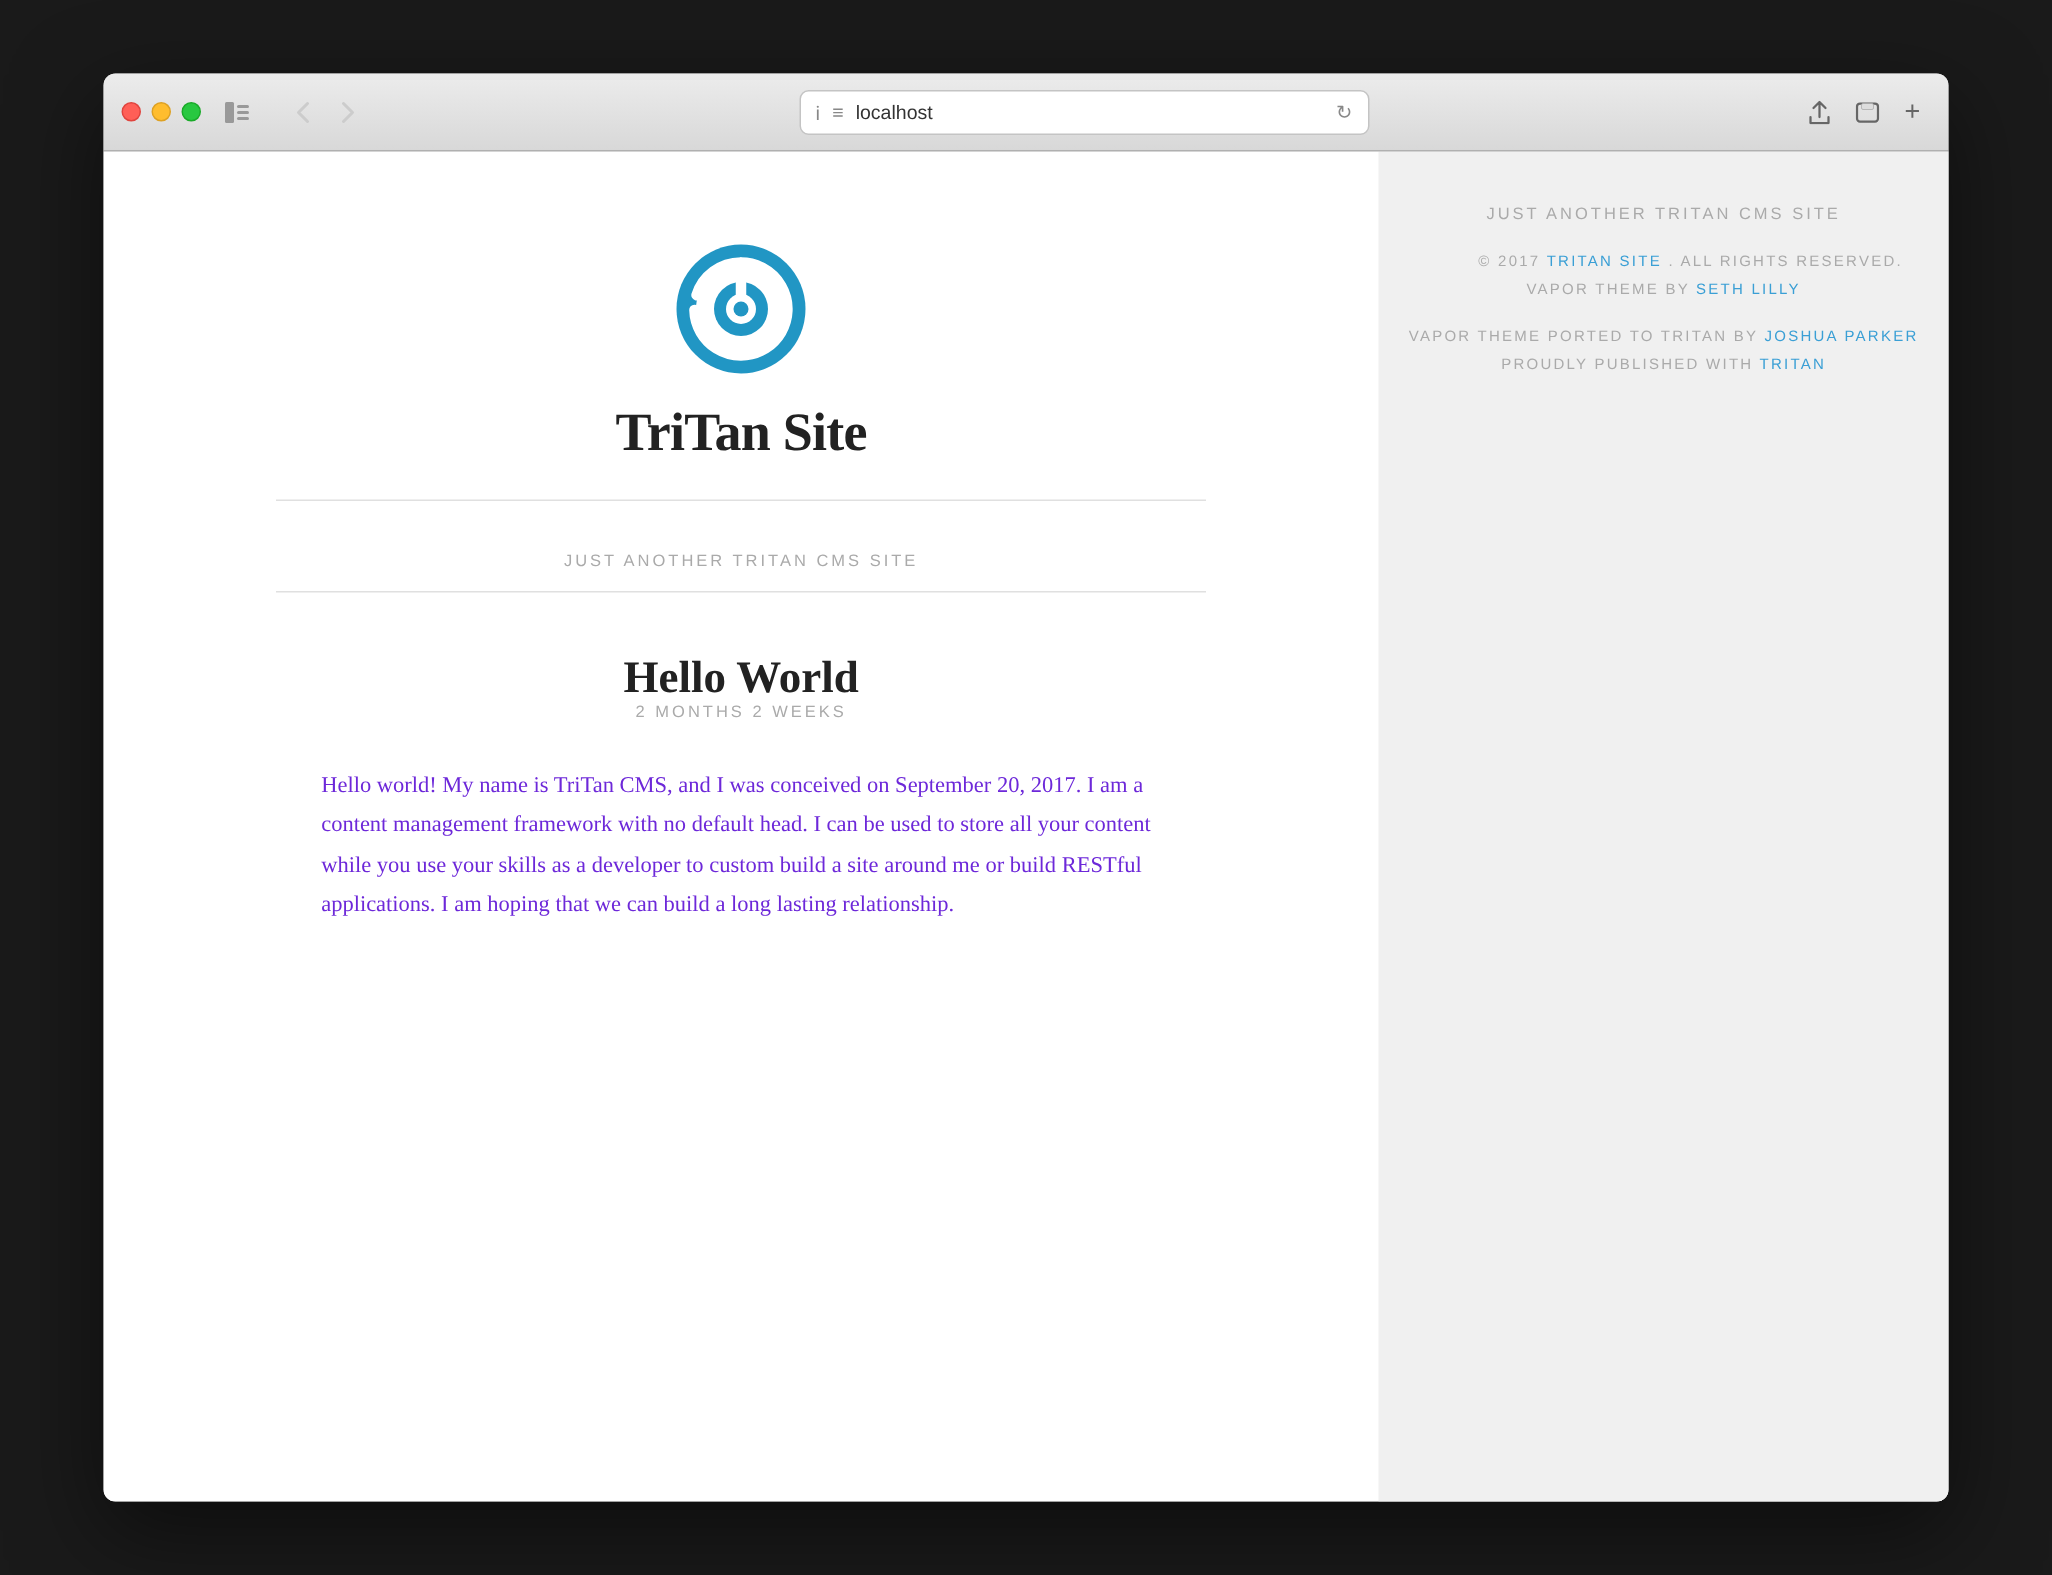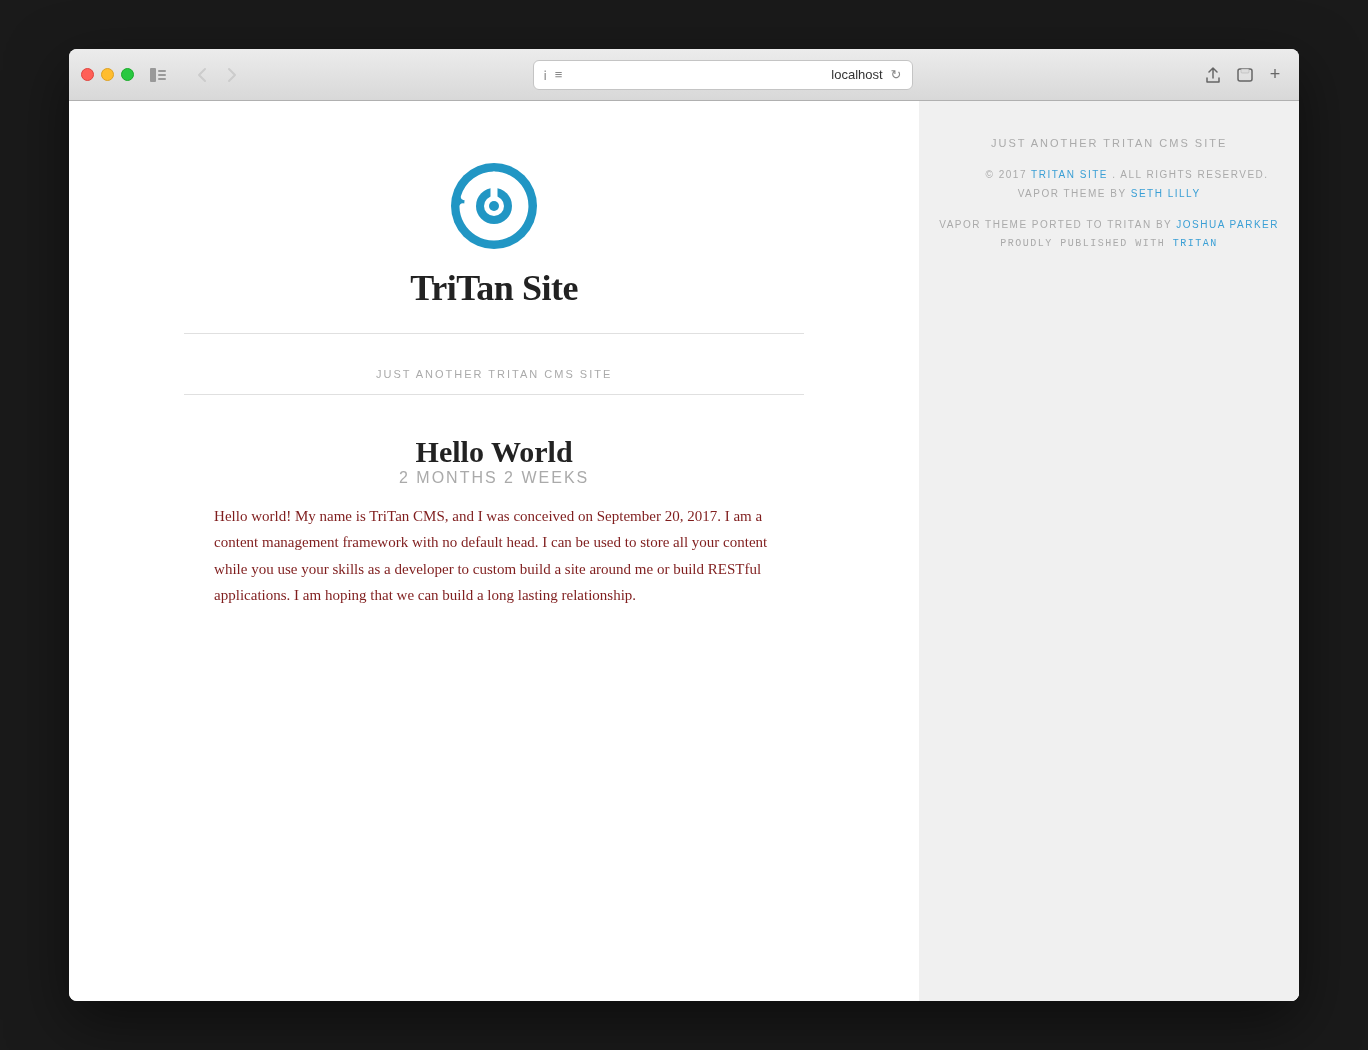--- a/index.html
+++ b/index.html
@@ -107,21 +107,21 @@
 
     .address-bar-info {
       color: #888;
       font-size: 13px;
     }
 
     .address-bar-text {
       font-size: 13px;
       color: #333;
       flex: 1;
-      text-align: right;
+      text-align: left;
     }
 
     .address-bar-refresh {
       color: #888;
       font-size: 13px;
       cursor: pointer;
     }
 
     .toolbar-right {
       display: flex;
@@ -211,33 +211,33 @@
 
     .post-title {
       font-size: 30px;
       font-weight: 700;
       color: #222;
       text-align: center;
       font-family: Georgia, 'Times New Roman', serif;
     }
 
     .post-date {
-      font-size: 16px;
+      font-size: 11px;
       letter-spacing: 2px;
       color: #aaa;
       text-align: center;
       text-transform: uppercase;
-      margin-bottom: 16px;
+      margin-bottom: 30px;
     }
 
     .post-content {
       max-width: 560px;
       font-size: 15px;
       line-height: 1.75;
-      color: #7f1d1d;
+      color: #6d28d9;
       font-family: Georgia, 'Times New Roman', serif;
       margin-bottom: 95px;
     }
 
     
     .page-footer {
       background: #f0f0f0;
       padding: 36px 20px 36px;
       display: flex;
       flex-direction: column;
@@ -274,21 +274,20 @@
       color: #aaa;
       text-transform: uppercase;
       margin-top: 12px;
     }
 
     .footer-published {
       font-size: 10px;
       letter-spacing: 1.5px;
       color: #aaa;
       text-transform: uppercase;
-      font-family: Liberation Mono, monospace;
     }
 
     .footer-link {
       color: #3a9fd5;
       text-decoration: none;
     }
 
     
     .logo-circle {
       display: block;

